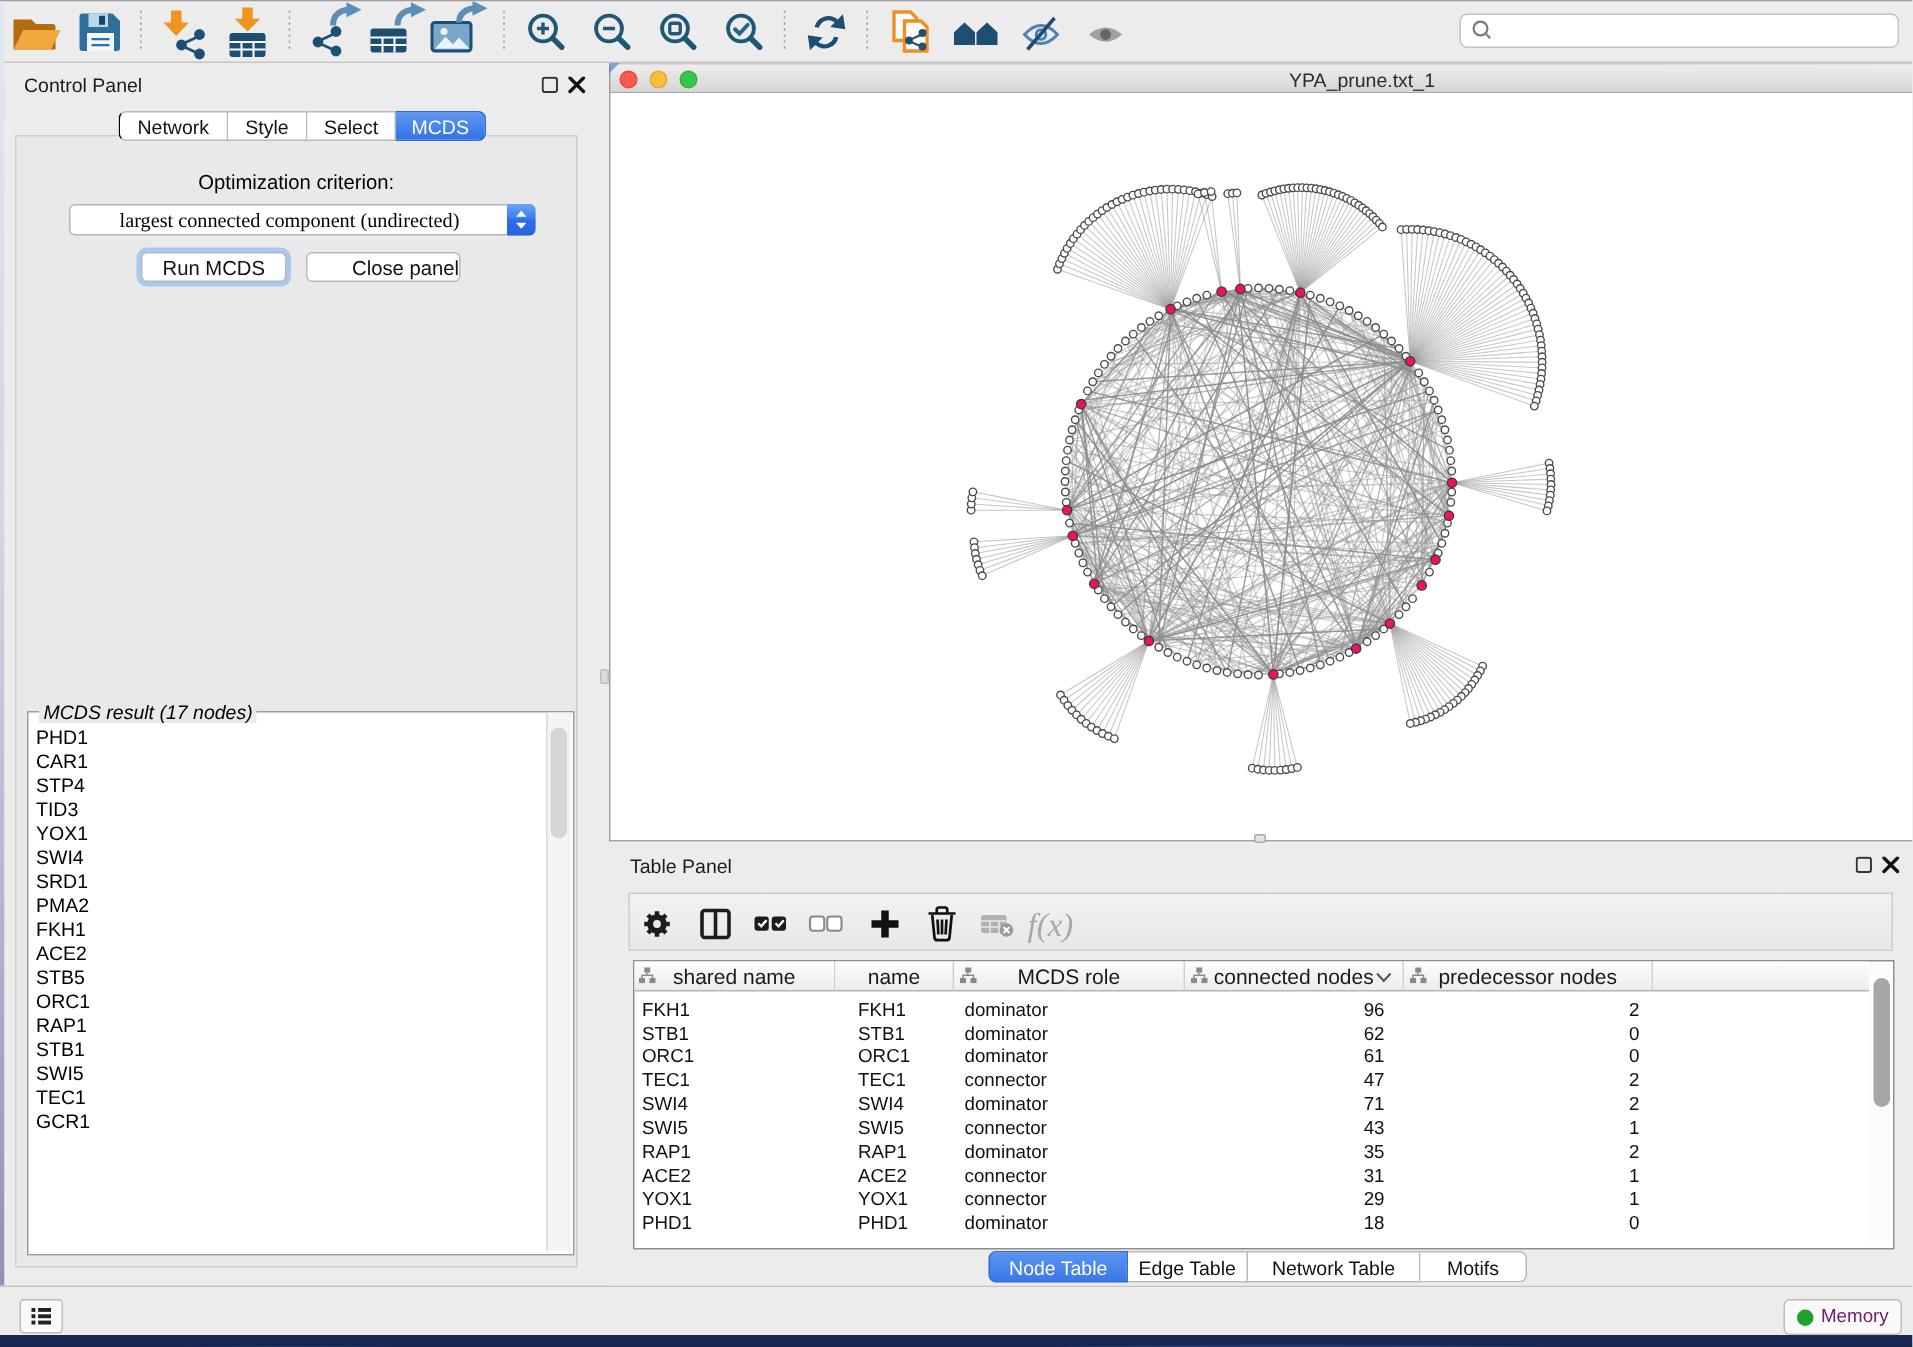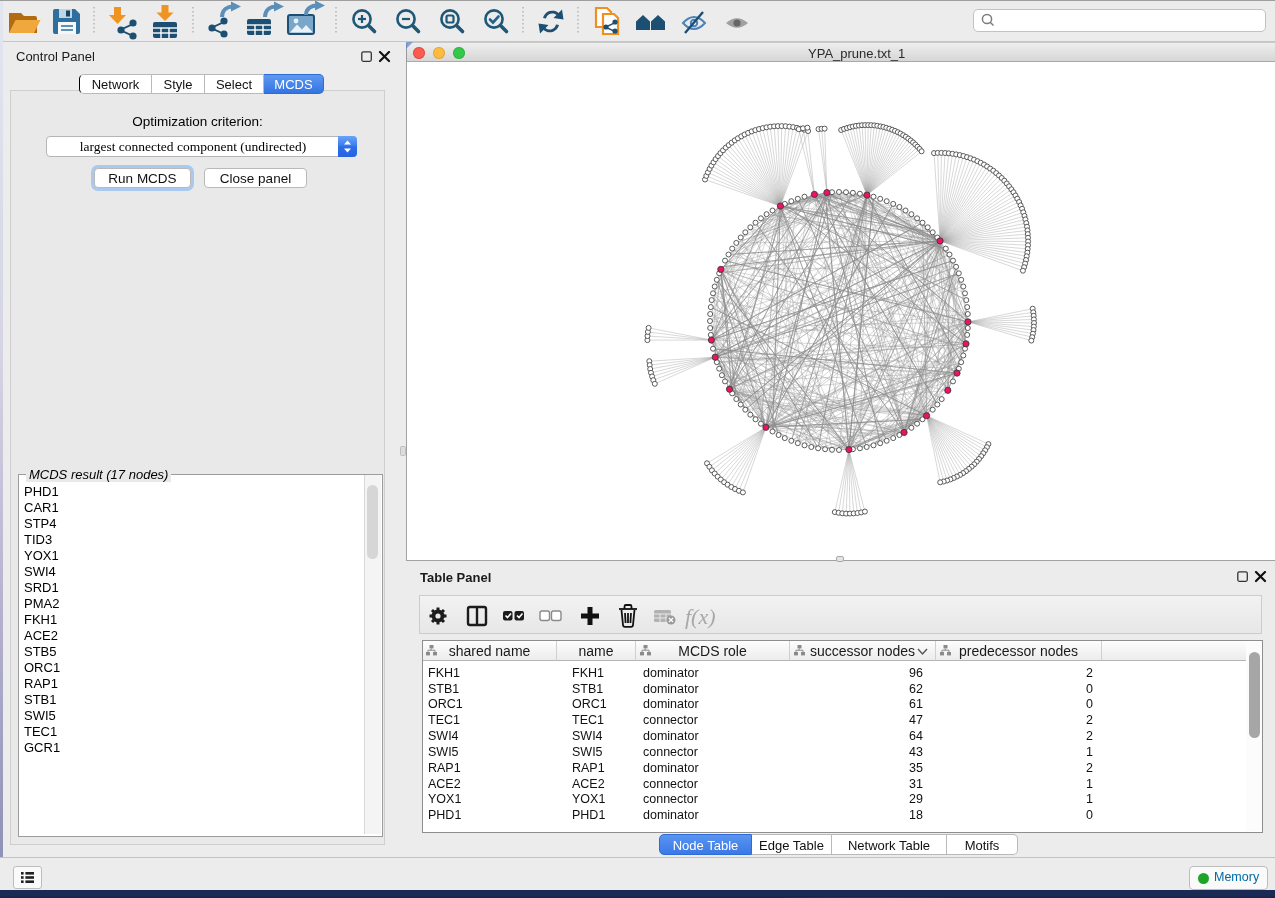--- a/index.html
+++ b/index.html
@@ -22,44 +22,44 @@
   font-size:13px;color:#111;text-align:center;line-height:20px;box-sizing:border-box;}
 #cp-pane{left:10px;top:90px;width:375px;height:755px;background:#e9e9e9;border:1px solid #cfcfcf;box-sizing:border-box;}
 #optlabel{left:10px;top:114px;width:375px;text-align:center;font-size:13.5px;}
 #dropdown{left:46px;top:136px;width:311px;height:21px;background:#fff;border:1px solid #b5b5b5;border-radius:4px;box-sizing:border-box;}
 #dropcap{right:-1px;top:-1px;width:19px;height:21px;border-radius:0 4px 4px 0;
   background:linear-gradient(180deg,#6ba3f6 0%,#3b7ef0 45%,#2e6ee8 50%,#2563e0 100%);}
 #droptext{left:12px;top:2px;font-size:13.5px;white-space:nowrap;}
 .btn{position:absolute;height:20px;background:#fff;border:1px solid #b9b9b9;border-radius:4px;
   font-size:13.5px;color:#111;text-align:center;line-height:19px;box-sizing:border-box;}
 #runbtn{left:94px;top:168px;width:97px;box-shadow:0 0 0 3px #a9c9ee;}
-#closebtn{left:204px;top:168px;width:103px;}
+#closebtn{left:204px;top:168px;width:103px;text-align:right;}
 
 #grp{left:18px;top:474px;width:363px;height:361px;border:1px solid #9c9c9c;background:#fff;}
 #grplabel{left:26px;top:467px;background:#e9e9e9;padding:0 3px;font-size:13px;font-style:italic;}
 #grplist{left:24px;top:484px;font-size:13px;line-height:16px;}
 #grpsb{left:364px;top:475px;width:16px;height:359px;background:#f4f4f4;border-left:1px solid #d8d8d8;}
 #grpsb .thumb{position:absolute;left:2px;top:10px;width:11px;height:74px;background:#d6d6d6;border-radius:6px;}
 
 #statusbar{left:0;top:857px;width:1275px;height:33px;background:#ececec;border-top:1px solid #c2c2c2;}
 #listbtn{left:13px;top:866px;width:27px;height:21px;background:#fafafa;border:1px solid #bdbdbd;border-radius:3px;}
 #membtn{left:1189px;top:866px;width:77px;height:22px;background:#fafafa;border:1px solid #bdbdbd;border-radius:4px;}
 #membtn .dot{position:absolute;left:8px;top:5.5px;width:11px;height:11px;border-radius:50%;background:#1fa32b;}
-#membtn .lbl{position:absolute;left:24px;top:3px;font-size:12.5px;color:#0369a1;}
+#membtn .lbl{position:absolute;left:24px;top:3px;font-size:12.5px;color:#701a75;}
 
 #netwin{left:406px;top:42px;width:869px;height:508px;}
 #nettitle{left:0;top:0;width:869px;height:20px;background:linear-gradient(180deg,#eeeeee,#d6d6d6);
   border-bottom:1px solid #a9a9a9;border-top:1px solid #c9c9c9;border-left:1px solid #9a9a9a;box-sizing:border-box;border-top-left-radius:4px;}
 .tl{position:absolute;top:44px;width:12px;height:12px;border-radius:50%;}
 #netcanvas{left:0;top:20px;width:869px;height:499px;background:#fff;border-left:1px solid #a2a2a2;border-bottom:1px solid #a2a2a2;box-sizing:border-box;}
 #vsplit{left:400px;top:446px;width:6px;height:10px;background:#dcdcdc;border:1px solid #bdbdbd;box-sizing:border-box;border-radius:1.5px;}
 #hsplit{left:836px;top:556px;width:8px;height:6px;background:#e4e4e4;border:1px solid #a8a8a8;box-sizing:border-box;border-radius:2px;}
 
 #tpanel{left:406px;top:562px;width:869px;height:295px;background:#ececec;}
-#tp-title{left:14px;top:8px;font-weight:bold;}
+#tp-title{left:14px;top:8px;}
 #tp-toolbar{left:13px;top:33px;width:843px;height:39px;background:linear-gradient(180deg,#f2f2f2,#e7e7e7);
   border:1px solid #cccccc;box-sizing:border-box;}
 #tp-table{left:16px;top:78px;width:841px;height:193px;background:#fff;border:1px solid #8e8e8e;box-sizing:border-box;}
 .hdrcell{position:absolute;top:0;height:20px;background:linear-gradient(180deg,#fdfdfd,#ececec);
   border-right:1px solid #d0d0d0;border-bottom:1px solid #b5b5b5;box-sizing:border-box;
   font-size:14px;color:#1a1a1a;text-align:center;line-height:20px;}
 .row{position:absolute;left:0;width:820px;height:16px;font-size:12.5px;color:#111;}
 .c1{position:absolute;left:5px;}
 .c2{position:absolute;left:149px;}
 .c3{position:absolute;left:220px;}
@@ -255,21 +255,21 @@
 </div>
 
 <div class="abs" id="netwin">
   <div class="abs" id="nettitle"></div>
 <svg class="abs" style="left:0;top:0" width="10" height="10">
       <path d="M0,0 l7,0 l-7,7 z" fill="#5b84c9" opacity="0.7"></path>
     </svg>
   <div class="abs tl" style="left:7px;top:4.5px;background:#fc5b51;box-shadow:inset 0 0 0 1px rgba(190,60,50,.5);"></div>
   <div class="abs tl" style="left:27px;top:4.5px;background:#fdbc40;box-shadow:inset 0 0 0 1px rgba(200,150,40,.5);"></div>
   <div class="abs tl" style="left:47px;top:4.5px;background:#34c749;box-shadow:inset 0 0 0 1px rgba(40,160,60,.5);"></div>
-  <div class="abs txt" style="left:402px;top:4px;width:200px;text-align:left;color:#2b2b2b;">YPA_prune.txt_1</div>
+  <div class="abs txt" style="left:402px;top:4px;width:200px;text-align:center;color:#2b2b2b;">YPA_prune.txt_1</div>
   <div class="abs" id="netcanvas">
 <svg width="869" height="499" viewBox="406 62 869 499">
 <g stroke="#949494" stroke-width="0.8" stroke-opacity="0.47">
 <line x1="779.4" y1="206.1" x2="796.8" y2="443.2"></line>
 <line x1="779.4" y1="206.1" x2="931.7" y2="232.3"></line>
 <line x1="779.4" y1="206.1" x2="965.3" y2="300.1"></line>
 <line x1="779.4" y1="206.1" x2="885.7" y2="440.8"></line>
 <line x1="779.4" y1="206.1" x2="824.1" y2="192.8"></line>
 <line x1="779.4" y1="206.1" x2="845.0" y2="192.2"></line>
 <line x1="779.4" y1="206.1" x2="916.1" y2="218.3"></line>
@@ -1340,21 +1340,21 @@
     <path d="M249,22 l4,4 M253,22 l-4,4" stroke="#fff" stroke-width="1.3"></path>
         </g>
 
     <text x="265" y="28" font-family="Liberation Serif,serif" font-style="italic" font-size="22" fill="#a8a8a8">f(x)</text>
     </svg>
   </div>
   <div class="abs" id="tp-table">
     <div class="hdrcell" style="left:0;width:134px;">shared name</div>
     <div class="hdrcell" style="left:134px;width:79px;">name</div>
     <div class="hdrcell" style="left:213px;width:154px;">MCDS role</div>
-    <div class="hdrcell" style="left:367px;width:146px;">successor nodes</div>
+    <div class="hdrcell" style="left:367px;width:146px;">connected nodes</div>
     <div class="hdrcell" style="left:513px;width:166px;">predecessor nodes</div>
     <div class="hdrcell" style="left:679px;width:144px;border-right:none;"></div>
     <svg class="abs" style="left:0;top:0" width="820" height="20">
       <g fill="#8a8a8a">
         <g transform="translate(3,4)">
             <rect x="3.5" y="0" width="4" height="3.4"></rect>
             <rect x="0" y="7" width="4" height="3.4"></rect>
             <rect x="7" y="7" width="4" height="3.4"></rect>
             <path d="M5.2,3.4 v2 M2,7 v-1.8 h7 v1.8" stroke="#8a8a8a" stroke-width="1" fill="none"></path>
           </g>
@@ -1404,21 +1404,21 @@
         <span class="c1">TEC1</span>
         <span class="c2">TEC1</span>
         <span class="c3">connector</span>
         <span class="c4">47</span>
         <span class="c5">2</span>
       </div>
 <div class="row" style="top:88.0px;">
         <span class="c1">SWI4</span>
         <span class="c2">SWI4</span>
         <span class="c3">dominator</span>
-        <span class="c4">64</span>
+        <span class="c4">71</span>
         <span class="c5">2</span>
       </div>
 <div class="row" style="top:103.8px;">
         <span class="c1">SWI5</span>
         <span class="c2">SWI5</span>
         <span class="c3">connector</span>
         <span class="c4">43</span>
         <span class="c5">1</span>
       </div>
 <div class="row" style="top:119.7px;">

